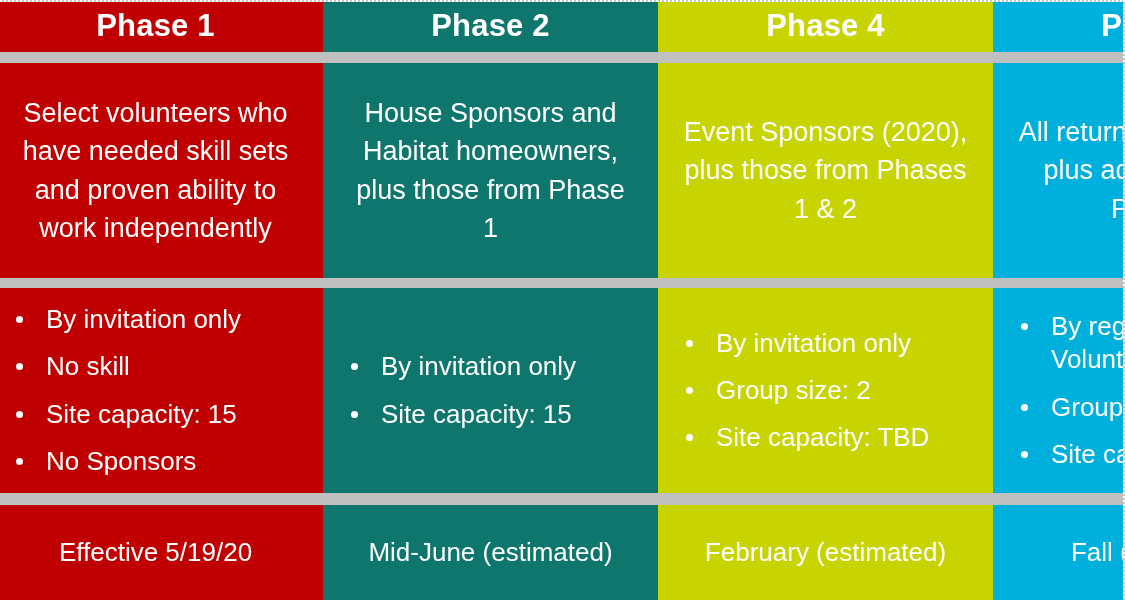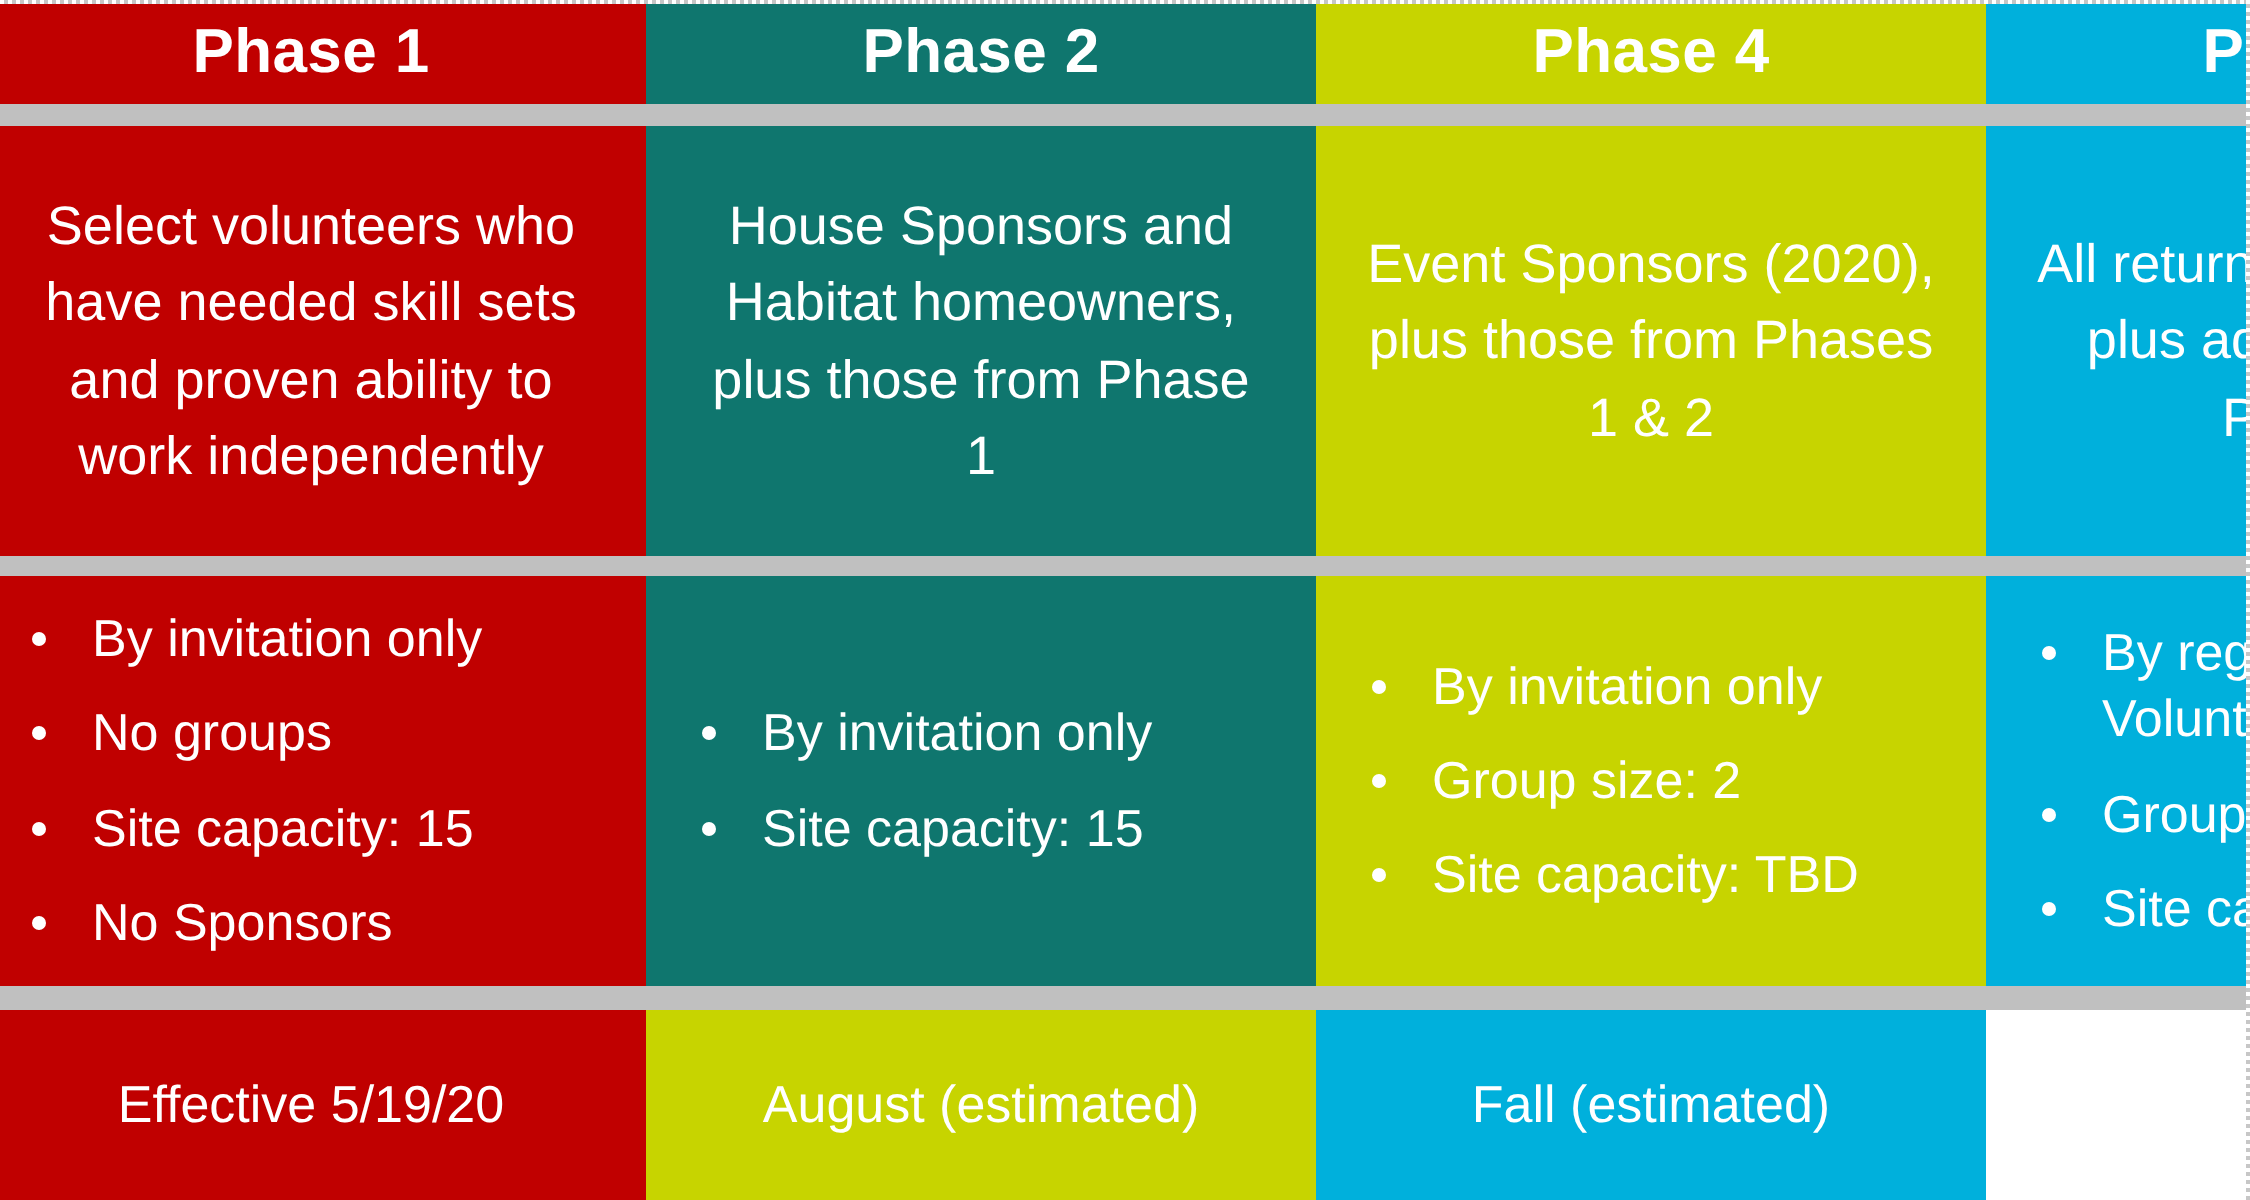--- a/index.html
+++ b/index.html
@@ -181,21 +181,21 @@
     </div>
 
     <div class="sep"></div>
     <div class="sep"></div>
     <div class="sep"></div>
     <div class="sep"></div>
 
     <div class="cell c1 bullet-cell">
       <ul class="bullet-list">
         <li>By invitation only</li>
-        <li>No groups</li>
+        <li>No skill</li>
         <li>Site capacity: 15</li>
         <li>No Sponsors</li>
       </ul>
     </div>
     <div class="cell c2 bullet-cell">
       <ul class="bullet-list">
         <li>By invitation only</li>
         <li>Site capacity: 15</li>
       </ul>
     </div>
@@ -215,22 +215,25 @@
     </div>
 
     <div class="sep"></div>
     <div class="sep"></div>
     <div class="sep"></div>
     <div class="sep"></div>
 
     <div class="cell c1 time-cell">
       <span>Effective 5/19/20</span>
     </div>
+    <div class="cell c2 time-cell">
+      <span>Mid-June (estimated)</span>
+    </div>
     <div class="cell c3 time-cell">
-      <span>August (estimated)</span>
+      <span>February (estimated)</span>
     </div>
     <div class="cell c4 time-cell">
       <span>Fall (estimated)</span>
     </div>
 
   </div>
 
   <div class="top-edge"></div>
   <div class="right-edge"></div>
 

